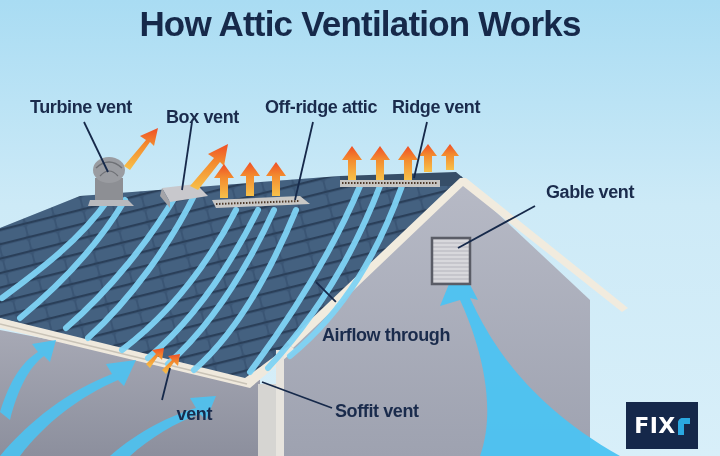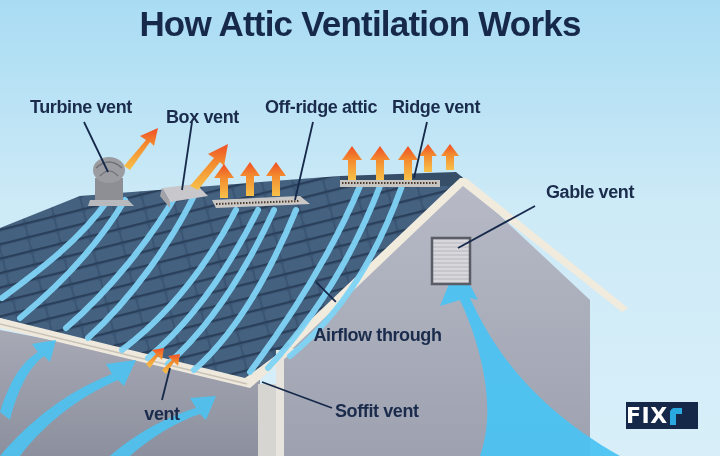--- a/index.html
+++ b/index.html
@@ -5,23 +5,23 @@
   html, body { margin: 0; padding: 0; }
   body { width: 720px; height: 456px; overflow: hidden; position: relative;
          font-family: "Liberation Sans", "DejaVu Sans", sans-serif; }
   .canvas { position: absolute; left: 0; top: 0; width: 720px; height: 456px;
             background: linear-gradient(180deg, #a9dcf3 0%, #cdeaf7 45%, #d8eff9 100%); }
   svg.scene { position: absolute; left: 0; top: 0; }
   .title { position: absolute; left: 0; top: 4px; width: 720px; text-align: center;
            font-size: 35px; font-weight: bold; color: #16294a; letter-spacing: -0.8px; }
   .label { position: absolute; font-weight: bold; color: #1a2b4c; font-size: 18px;
            letter-spacing: -0.4px; line-height: 19px; white-space: nowrap; }
-  .label.center { text-align: center; }
-  .logo { position: absolute; left: 626px; top: 402px; width: 72px; height: 27px;
-          background: #15284a; display: flex; align-items: center; }
+  .label.center { text-align: right; }
+  .logo { position: absolute; left: 626px; top: 402px; width: 72px; height: 47px;
+          background: #15284a; display: flex; align-items: center; justify-content: center; }
   .logo-text { color: #ffffff; font-weight: bold; font-size: 22px; letter-spacing: 0.5px;
                font-family: "DejaVu Sans", sans-serif; }
   .logo-accent { display: inline-block; width: 12px; height: 17px; margin-left: 2px;
                  border-top: 6px solid #2aa8e0; border-left: 6px solid #2aa8e0; box-sizing: border-box;
                  border-top-left-radius: 5px; position: relative; top: 1px; }
 </style>
 </head>
 <body>
 
 <div class="canvas">

